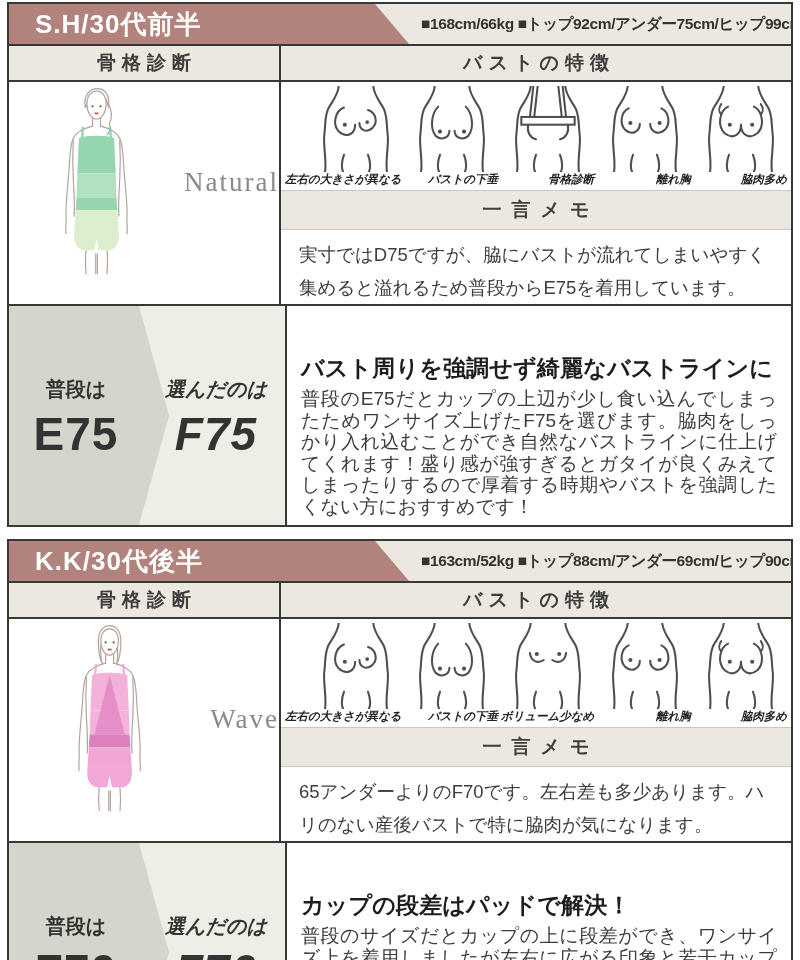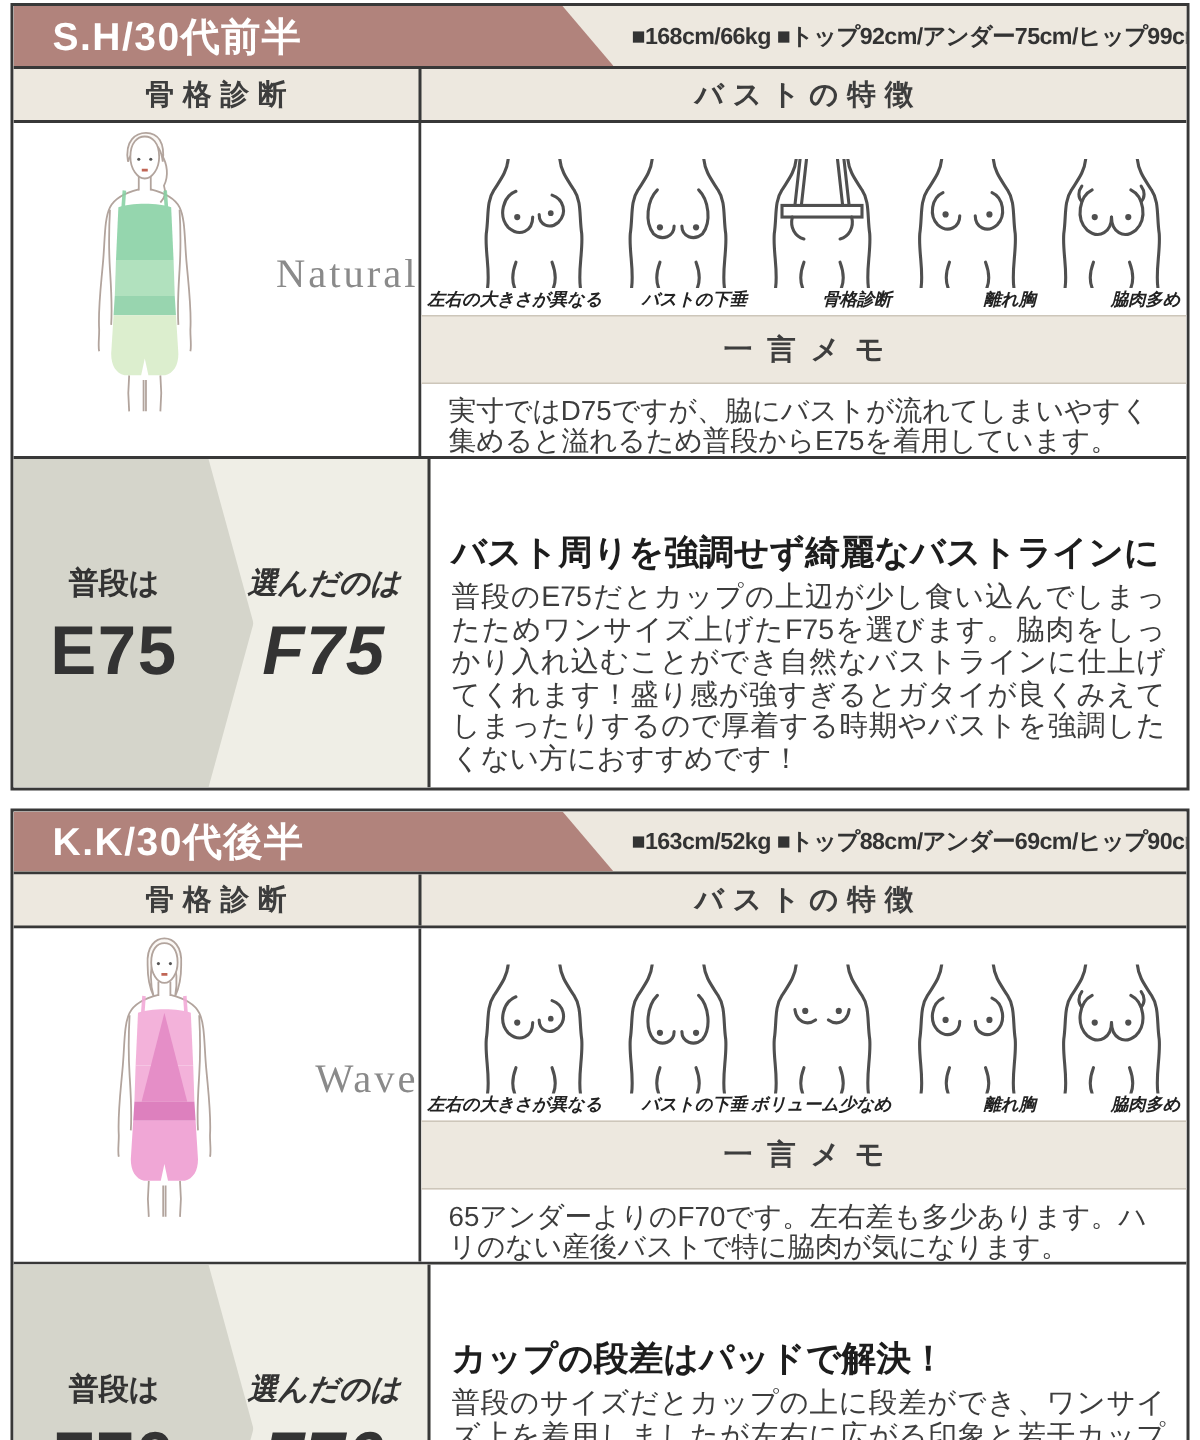--- a/index.html
+++ b/index.html
@@ -57,21 +57,21 @@
   .diagram-row { display:flex; flex:1 1 auto; padding:4px 4px 0 4px; }
   .diagram-item { flex:1; display:flex; flex-direction:column; align-items:flex-end; justify-content:flex-end;font-style:italic; }
   .diagram-item svg { width:92px; height:86px; }
   .diagram-label { font-size:11.5px; font-weight:bold; white-space:nowrap; margin:0 0 3px 0; color:#222; }
 
   .memo-band {
     height:46px; background:#ede8df; border-top:1px solid #cdc6ba; border-bottom:1px solid #cdc6ba;
     display:flex; align-items:center; justify-content:center;
     font-size:19px; font-weight:bold; letter-spacing:10px; text-indent:10px;
   }
-  .memo-text { padding:8px 18px 0 18px; font-size:18.5px; line-height:20px; color:#3d3d3d; }
+  .memo-text { padding:8px 18px 0 18px; font-size:18.5px; line-height:33px; color:#3d3d3d; }
 
   
   .bottom-row { display:flex; min-height:156px; align-items:stretch; }
   .size-block { flex:0 0 278px; position:relative; background:#efeee6; border-right:2px solid #383838;padding-left:14px; }
   .size-arrow {
     position:absolute; left:0; top:0; bottom:0; width:160px; background:#d5d5cb;
     clip-path:polygon(0 0, 130px 0, 160px 50%, 130px 100%, 0 100%);
   }
   .size-col { position:absolute; top:50%; transform:translateY(-50%); text-align:center; }
   .size-col.usual { left:6px; width:122px; }

